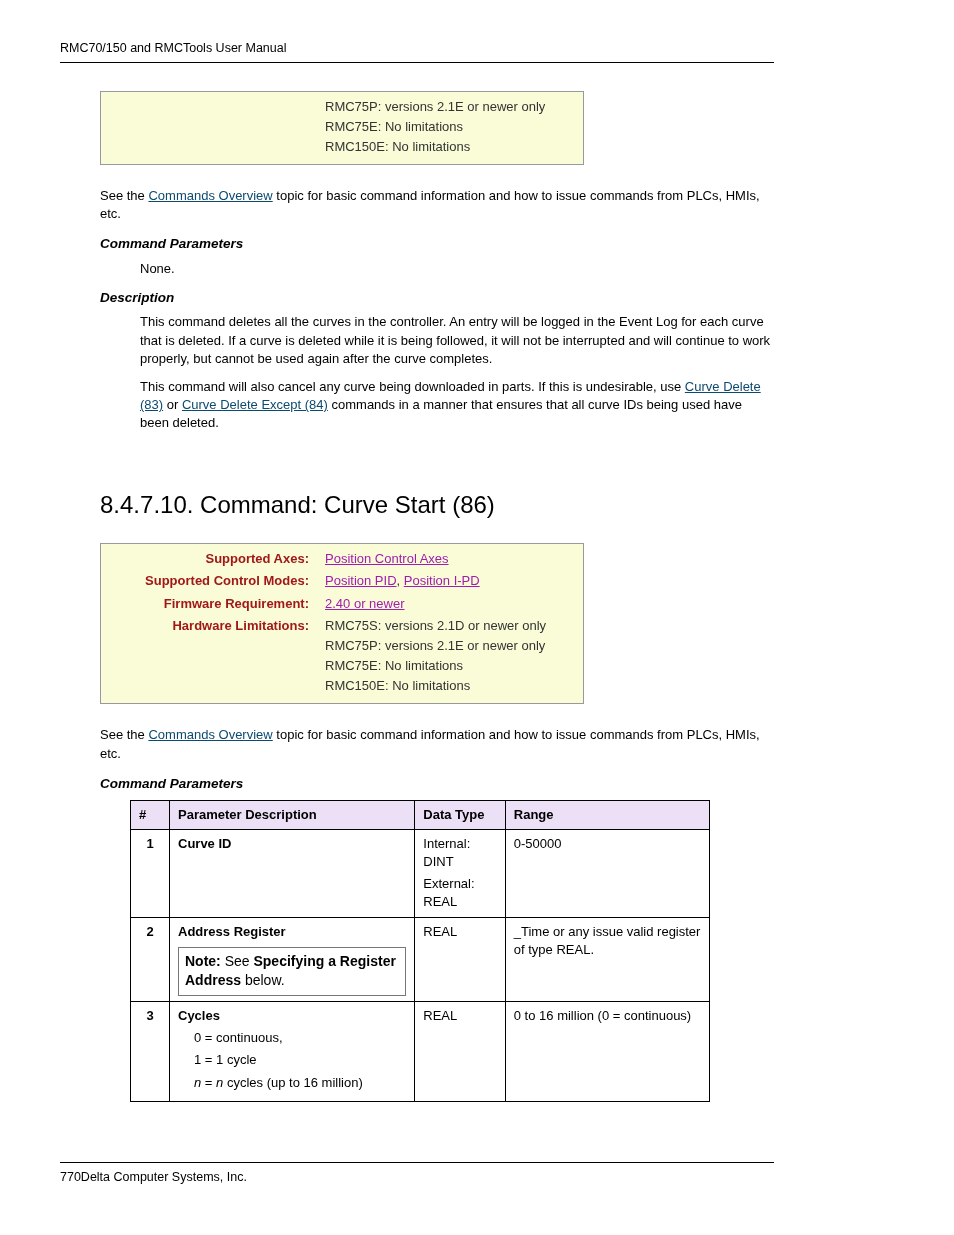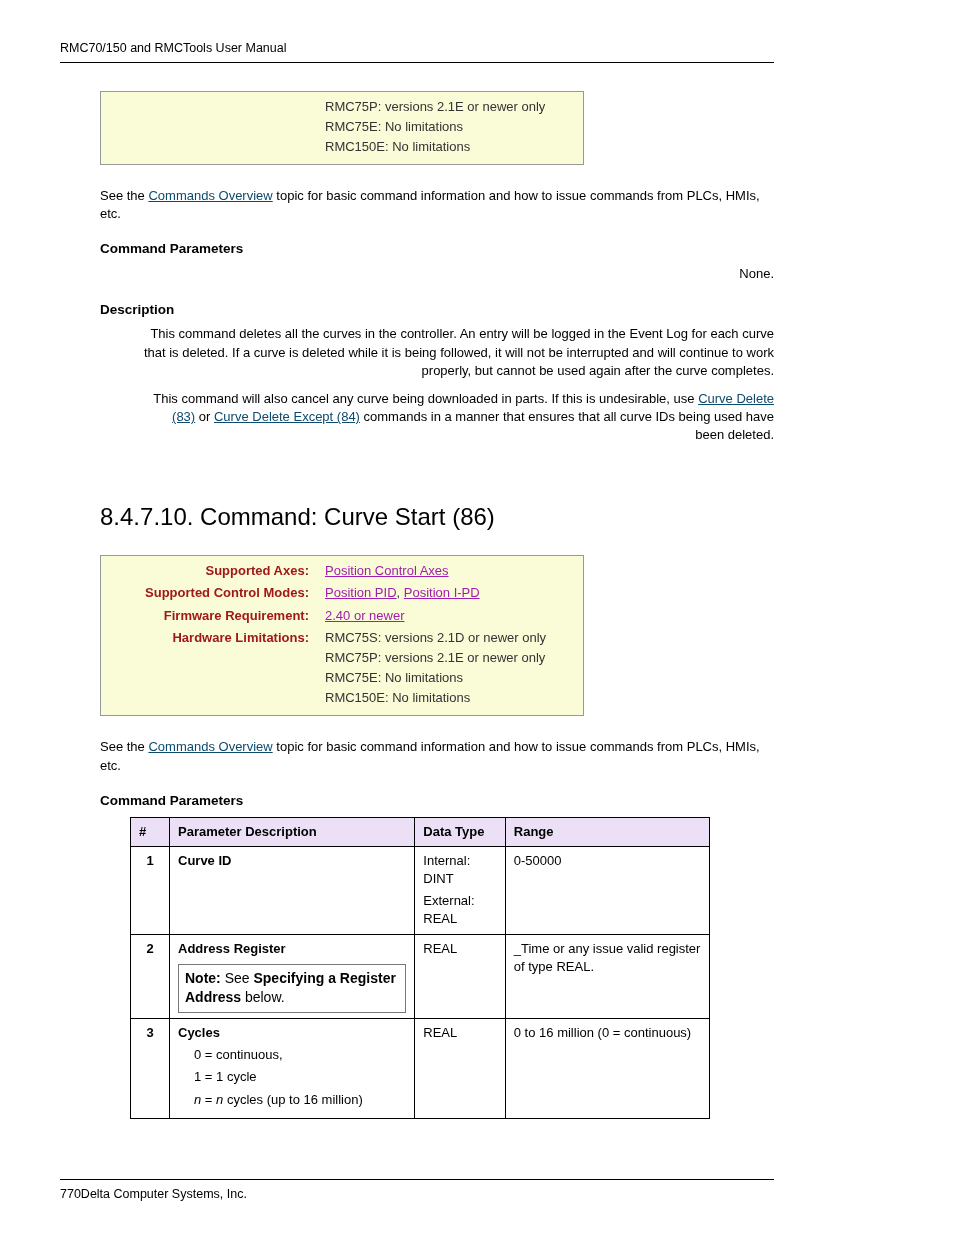--- a/index.html
+++ b/index.html
@@ -60,30 +60,30 @@
   }
   .info-box .row:first-child .label, .info-box .row:first-child .value { padding-top: 6px; }
   .info-box .row:last-child .label, .info-box .row:last-child .value { padding-bottom: 6px; }
   .para {
     margin: 0 0 12px 40px;
     font-size: 13px;
   }
   .para-indent {
     margin: 0 0 10px 80px;
     font-size: 13px;
-    text-align: right;
   }
   .link {
     text-decoration: underline;
     color: #0c4a6e;
   }
   .section-head {
     font-weight: bold;
-    margin: 17px 0 6px 40px;
+    margin: 0 0 6px 40px;
     font-size: 13.5px;
+    font-style: italic;
   }
   h2.title {
     font-family: Verdana, sans-serif;
     font-weight: normal;
     font-size: 24px;
     margin: 55px 0 22px 40px;
     color: #000;
   }
   table.param-table {
     border-collapse: collapse;

